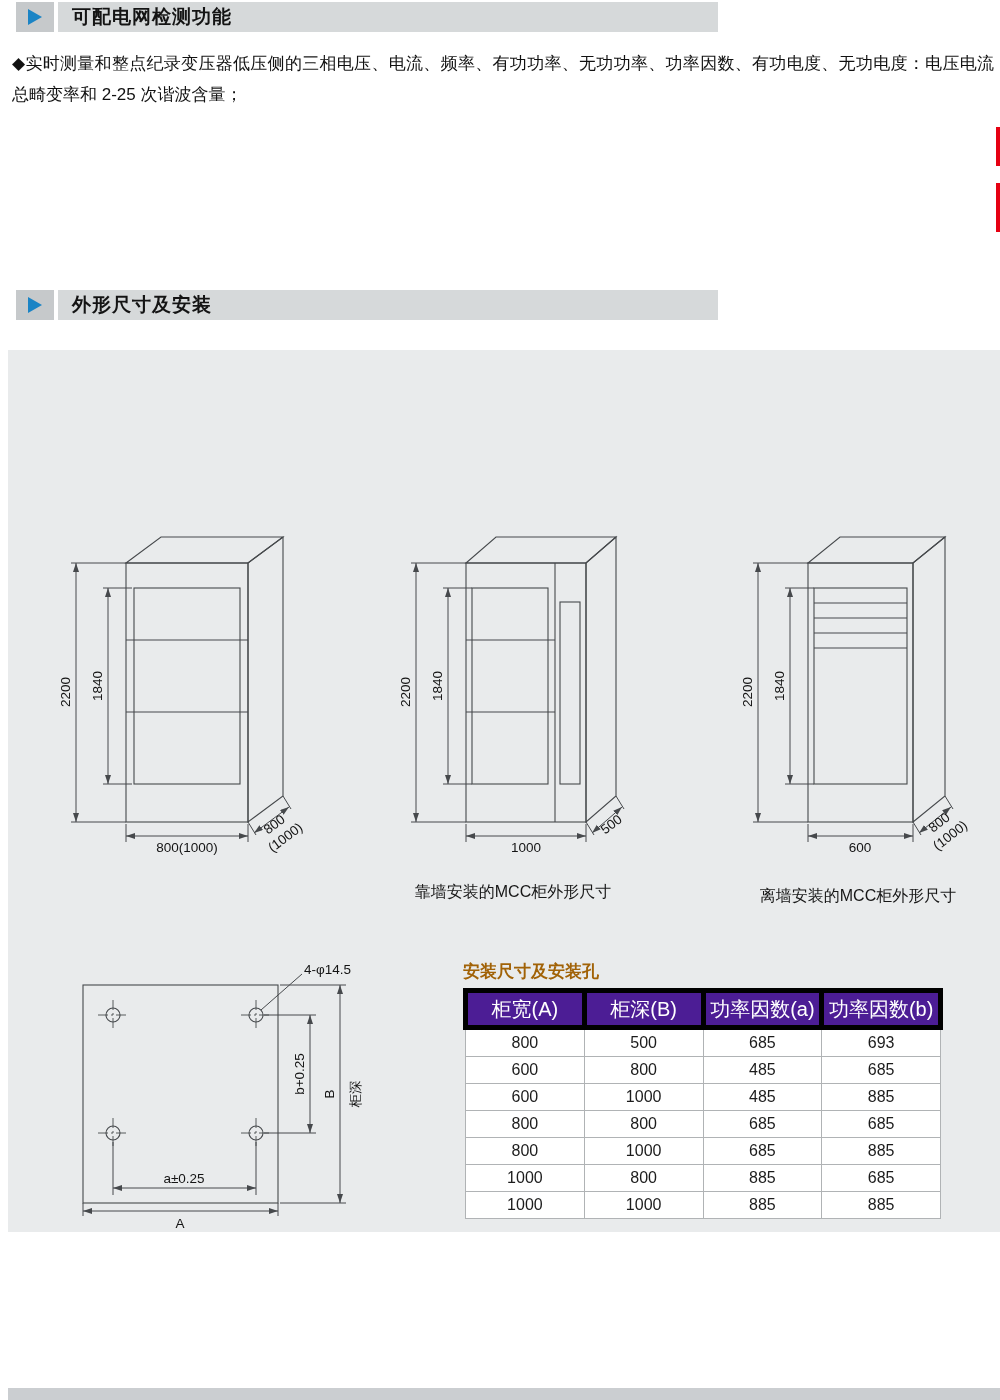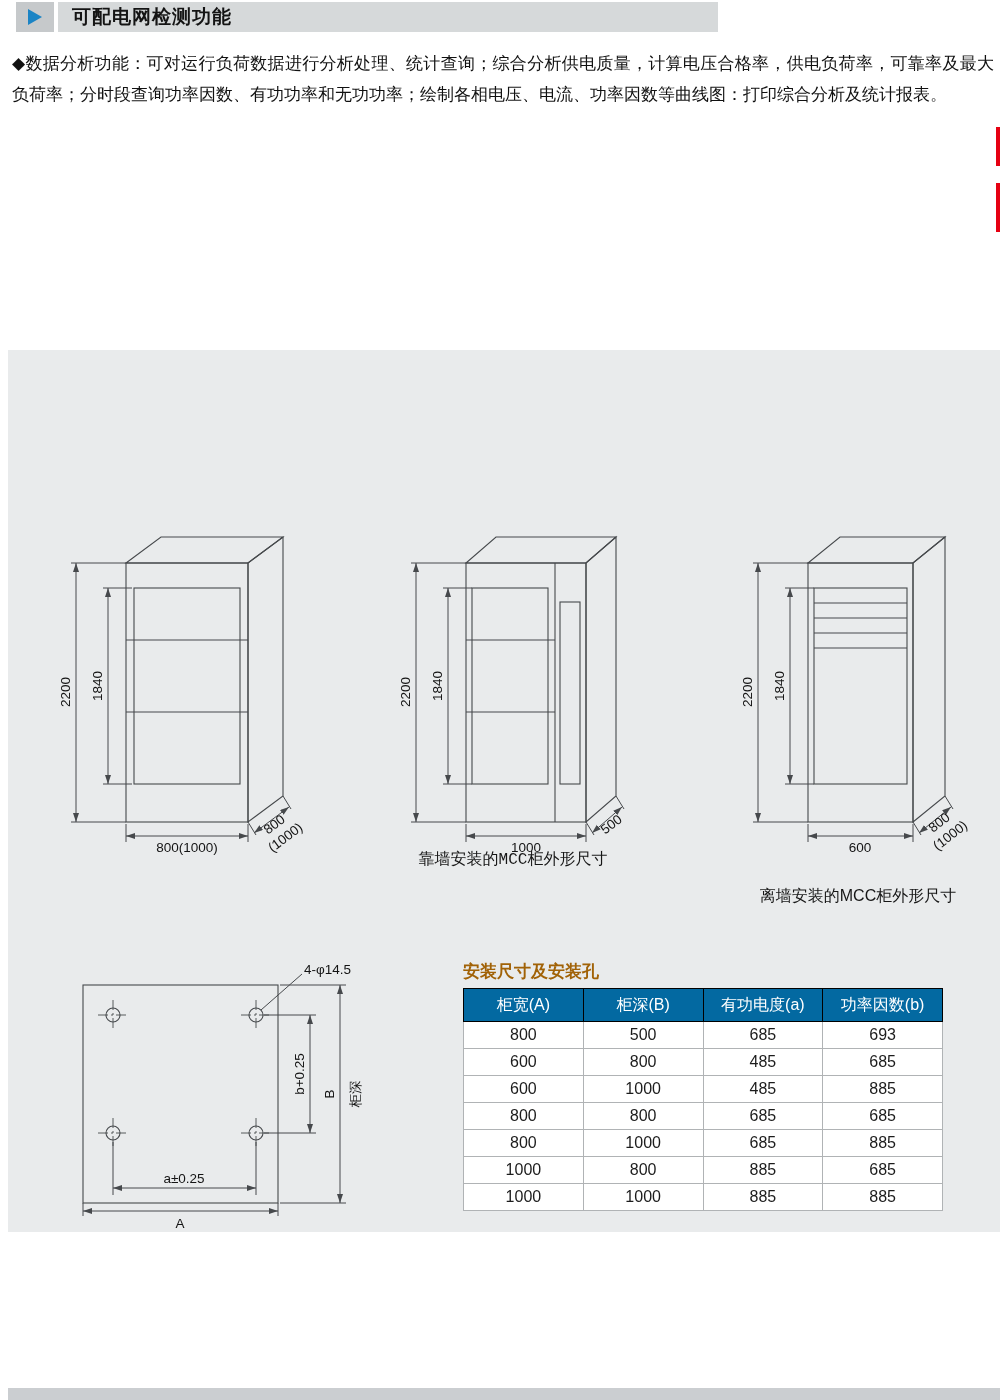--- a/index.html
+++ b/index.html
@@ -27,54 +27,62 @@
   .panel{position:absolute;left:0;top:350px;width:1000px;height:882px;background:#e9ebec;}
 
   svg.drawing{position:absolute;overflow:visible;}
   .ln{fill:none;stroke:#46494c;stroke-width:1.1;}
   .dim-l{stroke:#46494c;stroke-width:1;fill:none;}
   .dim-t{font-size:13.5px;fill:#141414;}
   .cl{stroke:#46494c;stroke-width:0.9;stroke-dasharray:10 3 2 3;fill:none;}
 
   .cap{position:absolute;font-size:16px;color:#161616;text-align:center;}
   .cap1{left:40px;top:520px;width:280px;}
-  .cap2{left:375px;top:499px;width:260px;font-family:Liberation Mono, monospace;}
+  .cap2{left:375px;top:532px;width:260px;}
   .cap3{left:720px;top:536px;width:260px;}
 
   
   .tbl-title{position:absolute;left:455px;top:610px;font-size:17px;font-weight:bold;color:#a16207;}
   .itable{position:absolute;left:455px;top:638px;width:480px;border-collapse:collapse;table-layout:fixed;}
-  .itable th{background:#0369a1;color:#ffffff;font-weight:normal;font-size:16px;height:30px;
-             border:1px solid #000000;}
+  .itable th{background:#4c1d95;color:#ffffff;font-weight:normal;font-size:20px;height:30px;
+             border:5px solid #000000;}
   .itable td{background:#ffffff;color:#1c1c1c;font-size:16px;height:26px;text-align:center;
              border:1px solid #b0b3b5;padding:0;}
 
   .footer-bar{position:absolute;left:0;top:1388px;width:1000px;height:12px;background:#cbced1;}
 </style>
 </head>
 <body>
 
 <div class="page">
 
   <div class="sec-header hdr1">
     <div class="hdr-icon">
         <div class="tri"></div>
       </div>
     <div class="hdr-bar">
       <span>可配电网检测功能</span>
     </div>
   </div>
 
   <div class="bullets">
-    <p>◆数据分析功能：可对运行负荷数据进行分析处理、统计查询；综合分析供电质量，计算电压合格率，供电负荷率，可靠率及最大负荷率；分时段查询功率因数、有功功率和无功功率；绘制各相电压、电流、功率因数等曲线图：打印综合分析及统计报表。</p>
+    <p>◆实时测量和整点纪录变压器低压侧的三相电压、电流、频率、有功功率、无功功率、功率因数、有功电度、无功电度：电压电流总畸变率和 2-25 次谐波含量；</p>
   </div>
 
   <div class="redbar red1"></div>
   <div class="redbar red2"></div>
 
+  <div class="sec-header hdr2">
+    <div class="hdr-icon">
+        <div class="tri"></div>
+      </div>
+    <div class="hdr-bar">
+      <span>外形尺寸及安装</span>
+    </div>
+  </div>
 
   <div class="panel">
 
     <svg class="drawing" style="left:40px;top:172px" width="280" height="345" viewBox="0 0 280 345">
       <defs>
         <marker id="arr1" markerWidth="10" markerHeight="7" refX="9" refY="3" orient="auto-start-reverse">
           <path d="M0,0 L9,3 L0,6 Z" fill="#46494c"></path>
         </marker>
       </defs>
       <g class="ln">
@@ -232,21 +240,21 @@
         <text class="dim-t" x="122" y="278" text-anchor="middle">A</text>
       </g>
     </svg>
 
     <div class="tbl-title">安装尺寸及安装孔</div>
     <table class="itable">
       <thead>
         <tr>
           <th>柜宽(A)</th>
           <th>柜深(B)</th>
-          <th>有功电度(a)</th>
+          <th>功率因数(a)</th>
           <th>功率因数(b)</th>
         </tr>
       </thead>
       <tbody>
           <tr>
             <td>800</td>
             <td>500</td>
             <td>685</td>
             <td>693</td>
           </tr>

